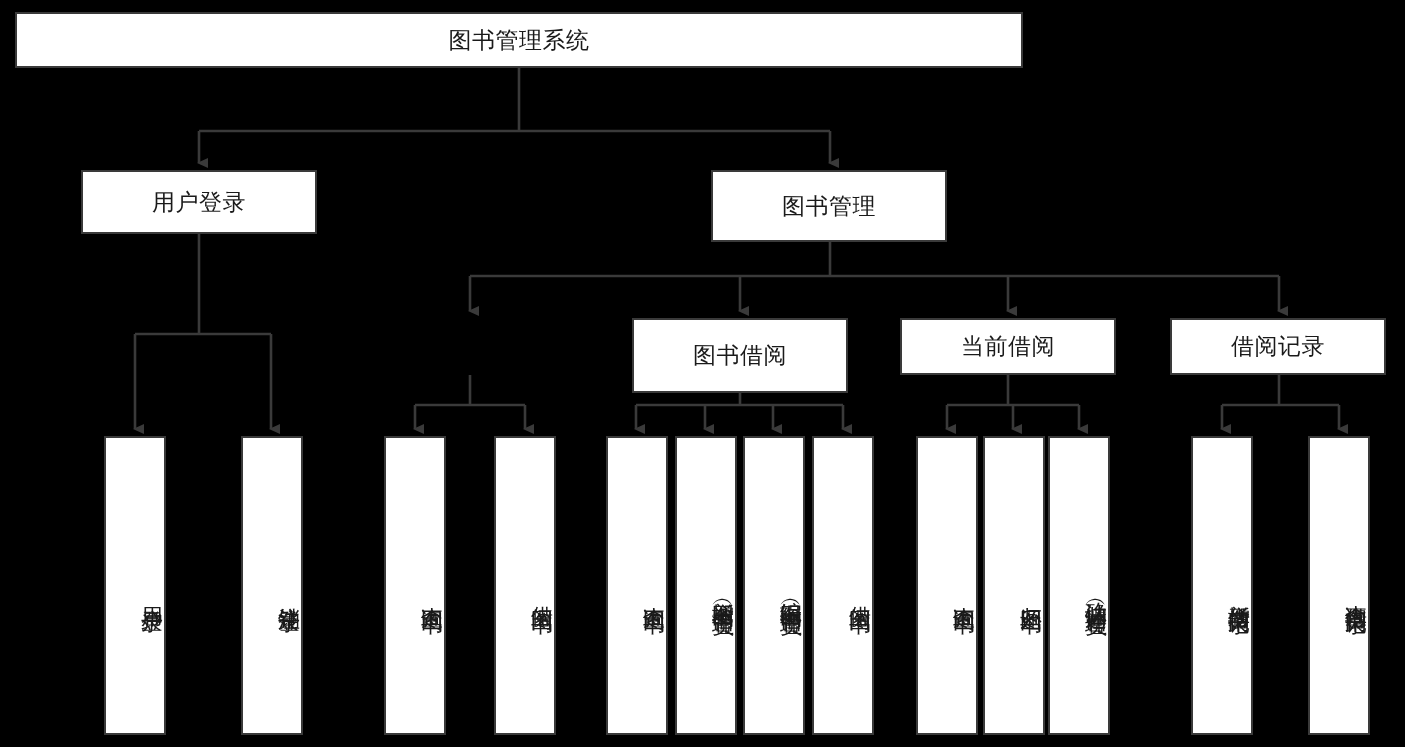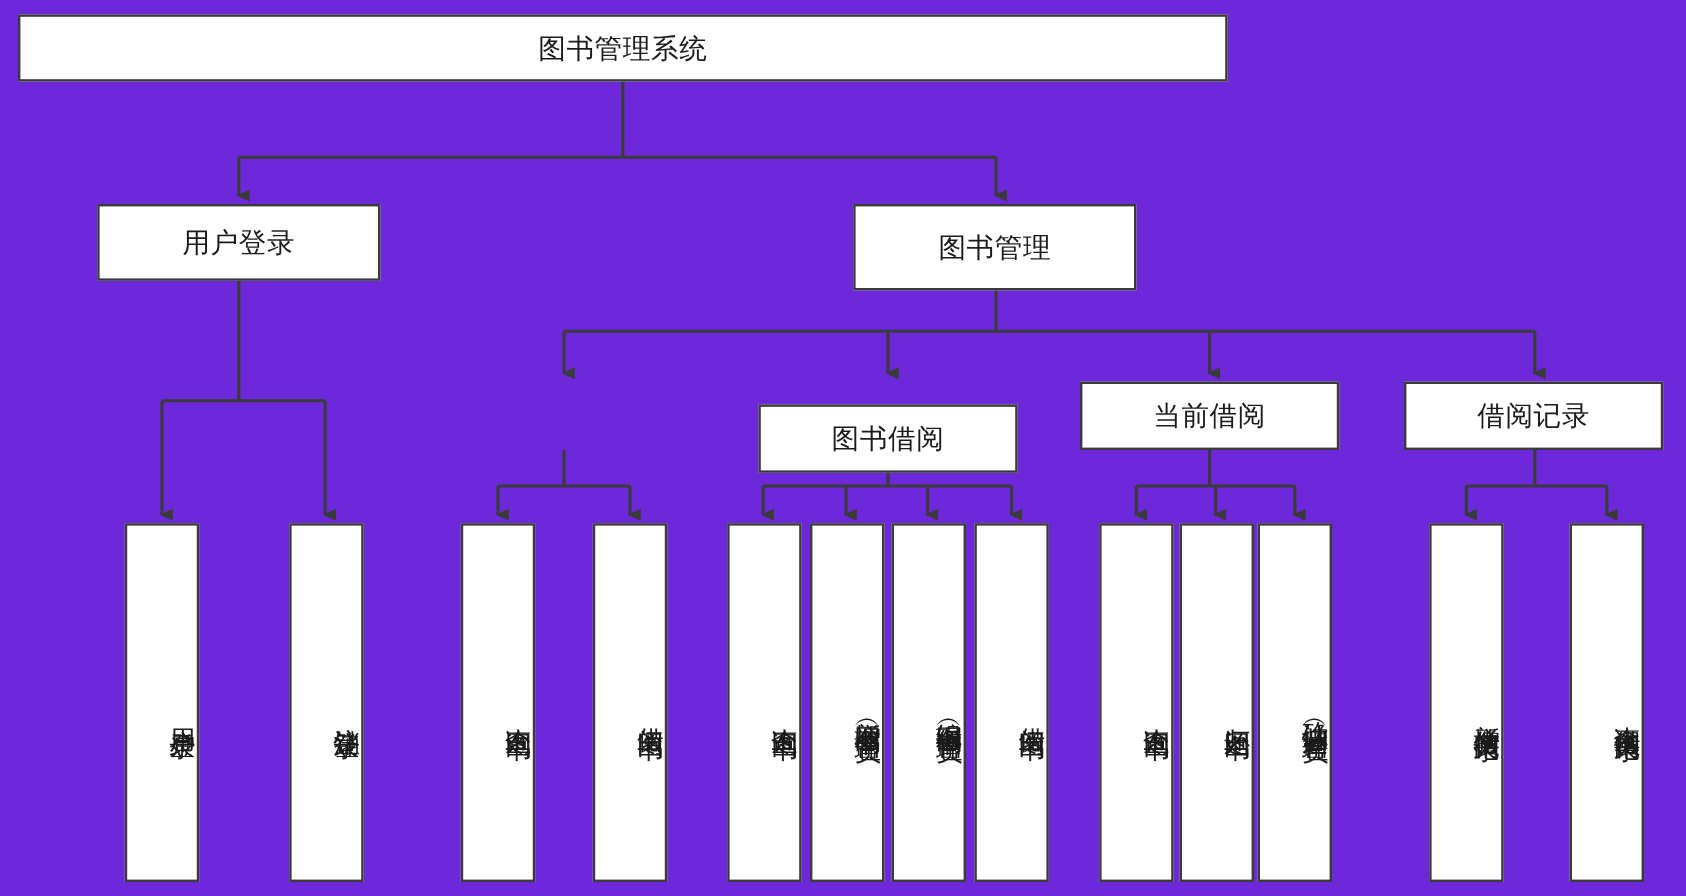--- a/index.html
+++ b/index.html
@@ -7,21 +7,21 @@
     padding: 0;
     background: #ffffff;
   }
   body {
     font-family: "Liberation Sans", "DejaVu Sans", sans-serif;
   }
   #canvas {
     position: relative;
     width: 1405px;
     height: 747px;
-    background: #6d28d9;
+    background: #000000;
     overflow: hidden;
   }
   svg#wires {
     position: absolute;
     left: 0;
     top: 0;
     width: 1405px;
     height: 747px;
     pointer-events: none;
   }
@@ -125,21 +125,21 @@
     <span>图书管理系统</span>
   </div>
 
   <div class="node horiz" style="left:81px; top:170px; width:236px; height:64px;">
     <span>用户登录</span>
   </div>
   <div class="node horiz" style="left:711px; top:170px; width:236px; height:72px;">
     <span>图书管理</span>
   </div>
 
-  <div class="node horiz" style="left:632px; top:318px; width:216px; height:57px;margin-top:19px;">
+  <div class="node horiz" style="left:632px; top:318px; width:216px; height:75px;">
     <span>图书借阅</span>
   </div>
   <div class="node horiz" style="left:1170px; top:318px; width:216px; height:57px;">
     <span>借阅记录</span>
   </div>
   <div class="node horiz" style="left:900px; top:318px; width:216px; height:57px;">
     <span>当前借阅</span>
   </div>
 
   <div class="node vert" style="left:104px; top:436px; width:62px; height:299px;">

